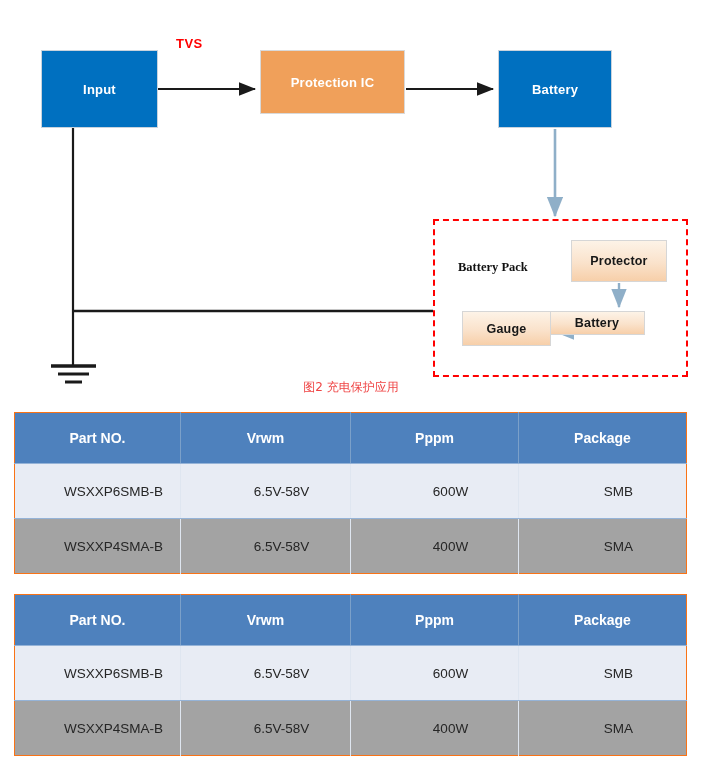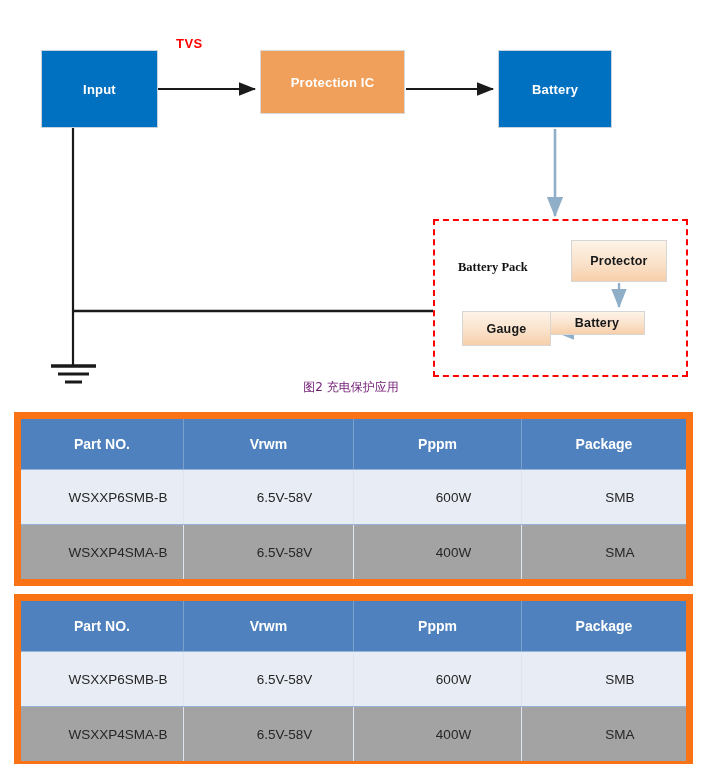--- a/index.html
+++ b/index.html
@@ -66,30 +66,30 @@
     font-size:12.5px;font-weight:bold;color:#111111;font-family:Liberation Serif, serif;
   }
 
   #node-protector{left:571px;top:240px;width:96px;height:42px;}
   #node-battery{left:549px;top:311px;width:96px;height:24px;}
   #node-gauge{left:462px;top:311px;width:89px;height:35px;}
 
   #caption{
     position:absolute;left:0;top:379px;width:702px;
     text-align:center;
-    font-size:12px;color:#701a75;
+    font-size:12px;color:#ef4444;
     font-family:"DejaVu Sans","Liberation Sans",sans-serif;
   }
 
   
   .spec-table{
     position:absolute;left:14px;width:672px;
     border-collapse:collapse;
     table-layout:fixed;
-    border:7px solid #f97316;
+    border:1px solid #f97316;
     font-size:13.5px;
   }
   #table-1{top:412px;}
   #table-2{top:594px;}
 
   .spec-table th{
     background:#4E81BD;
     color:#ffffff;
     font-weight:bold;
     height:48px;

